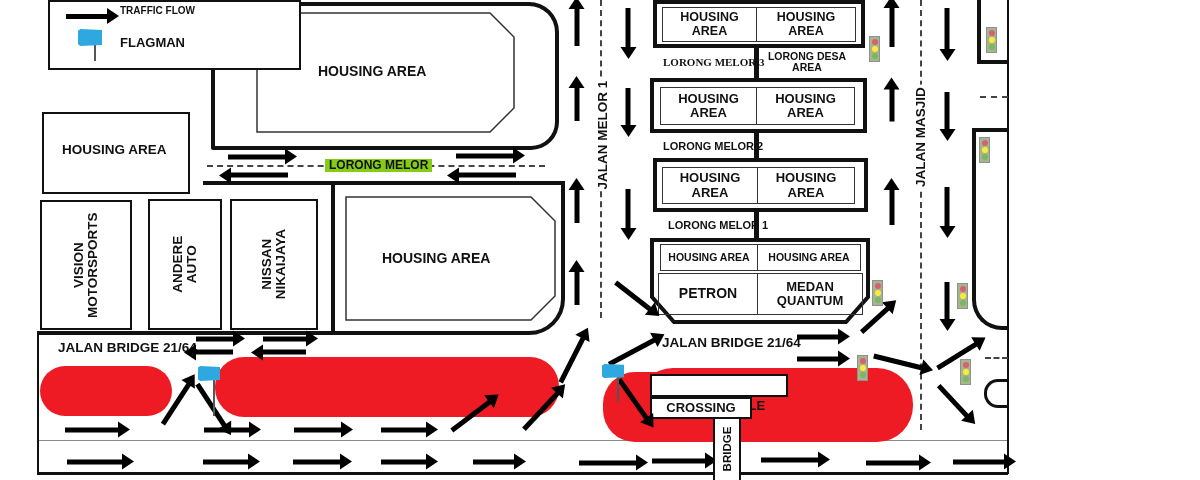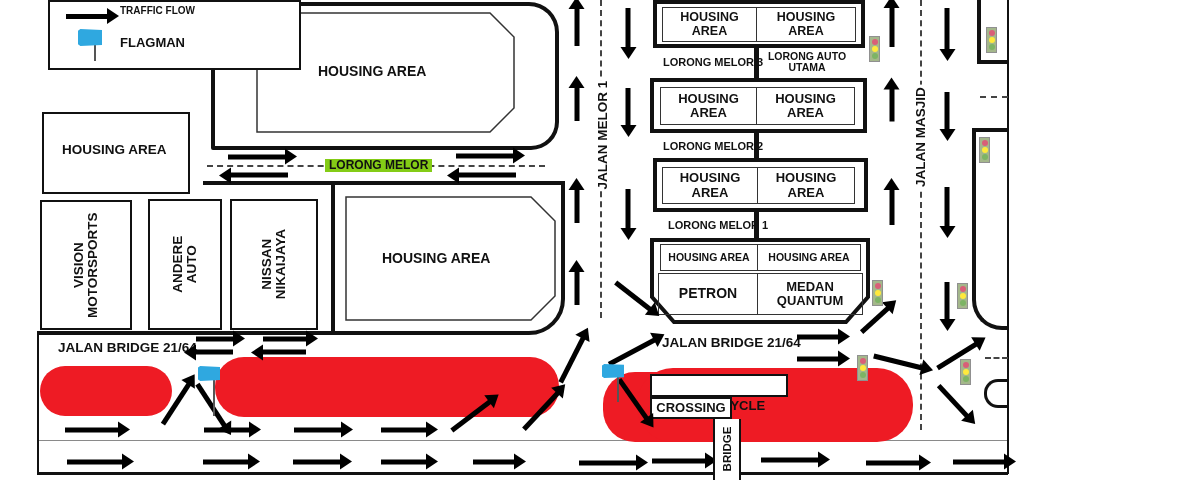--- a/index.html
+++ b/index.html
@@ -92,23 +92,23 @@
     </svg>
   <div class="lbl" style="left:382px;top:251px;font-size:14px;">HOUSING AREA</div>
 
   <div class="lbl vert" style="left:548px;top:128px;width:110px;text-align:center;font-size:13.5px;background:#fff;z-index:3;">JALAN MELOR 1</div>
   <div class="lbl vert" style="left:869px;top:130px;width:105px;text-align:center;font-size:13.5px;background:#fff;z-index:3;">JALAN MASJID</div>
 
   <div class="box" style="left:653px;top:0;width:212px;height:48px;border-width:4px;"></div>
   <div class="cell" style="left:662px;top:7px;width:95px;height:35px;font-size:12.5px;white-space:normal;padding:0 10px;">HOUSING AREA</div>
   <div class="cell" style="left:756px;top:7px;width:100px;height:35px;font-size:12.5px;white-space:normal;padding:0 12px;">HOUSING AREA</div>
 
-  <div class="lbl" style="left:663px;top:57px;font-size:11px;">LORONG MELOR 3</div>
+  <div class="lbl" style="left:663px;top:57px;font-size:11px;font-family:Liberation Serif, serif;">LORONG MELOR 3</div>
   <div class="vline" style="left:754px;top:46px;width:5px;height:38px;"></div>
-  <div class="lbl ctr" style="left:766px;top:51px;width:82px;font-size:10.5px;white-space:normal;">LORONG AUTO UTAMA</div>
+  <div class="lbl ctr" style="left:766px;top:51px;width:82px;font-size:10.5px;white-space:normal;">LORONG DESA AREA</div>
 
   <div class="box" style="left:650px;top:78px;width:217px;height:55px;border-width:4px;"></div>
   <div class="cell" style="left:660px;top:87px;width:97px;height:38px;font-size:13px;white-space:normal;padding:0 12px;">HOUSING AREA</div>
   <div class="cell" style="left:756px;top:87px;width:99px;height:38px;font-size:13px;white-space:normal;padding:0 12px;">HOUSING AREA</div>
 
   <div class="lbl" style="left:663px;top:141px;font-size:11px;">LORONG MELOR 2</div>
   <div class="vline" style="left:754px;top:131px;width:5px;height:30px;"></div>
 
   <div class="box" style="left:653px;top:158px;width:215px;height:54px;border-width:4px;"></div>
   <div class="cell" style="left:662px;top:167px;width:96px;height:37px;font-size:13px;white-space:normal;padding:0 12px;">HOUSING AREA</div>
@@ -124,21 +124,21 @@
   <div class="cell" style="left:757px;top:244px;width:104px;height:27px;font-size:10.5px;">HOUSING AREA</div>
   <div class="cell" style="left:658px;top:273px;width:100px;height:42px;font-size:14px;">PETRON</div>
   <div class="cell" style="left:757px;top:273px;width:106px;height:42px;font-size:13px;white-space:normal;padding:0 10px;">MEDAN QUANTUM</div>
 
   <div class="lbl z3" style="left:58px;top:341px;font-size:13.5px;">JALAN BRIDGE 21/64</div>
   <div class="lbl z3" style="left:662px;top:336px;font-size:13.5px;">JALAN BRIDGE 21/64</div>
 
   <div class="box z3 ctr" style="left:650px;top:374px;width:138px;height:23px;">
     <span class="lbl" style="position:static;font-size:13px;margin-top:40px;">MOTORCYCLE</span>
   </div>
-  <div class="box z3 ctr" style="left:650px;top:397px;width:82px;height:22px;">
+  <div class="box z3 ctr" style="left:650px;top:397px;width:102px;height:22px;">
     <span class="lbl" style="position:static;font-size:13px;">CROSSING</span>
   </div>
   <div class="z3 ctr" style="position:absolute;left:713px;top:419px;width:28px;height:61px;background:#fff;border-left:2.5px solid #111;border-right:2.5px solid #111;box-sizing:border-box;">
     <span class="lbl vert" style="position:static;font-size:11.5px;">BRIDGE</span>
   </div>
 
   <div class="tl" style="left:869px;top:36px;">
       <i class="r"></i>
       <i class="y"></i>
       <i class="g"></i>

